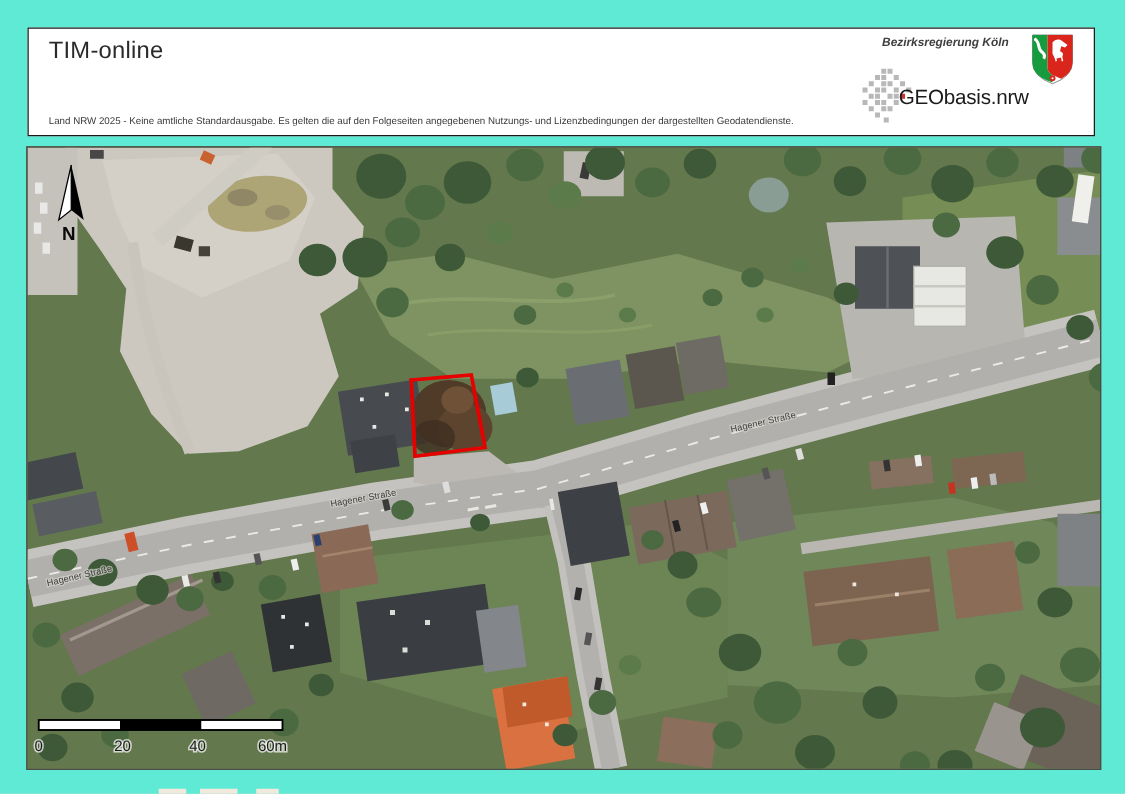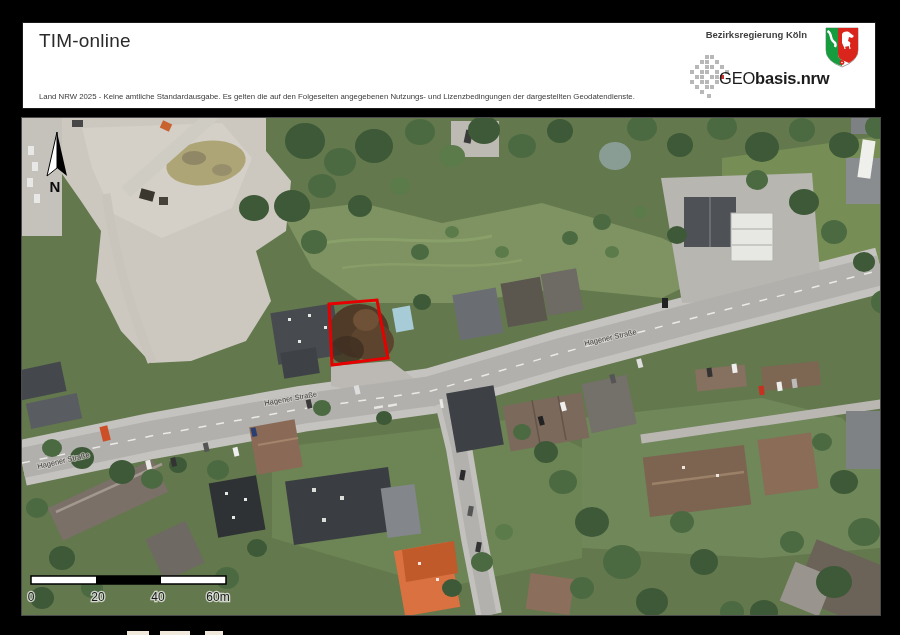--- a/index.html
+++ b/index.html
@@ -1,29 +1,29 @@
 <!DOCTYPE html>
 <html><head>
 <meta charset="utf-8">
 <style>
   html,body{margin:0;padding:0;}
   body{width:900px;height:635px;background:#ffffff;font-family:"Liberation Sans",sans-serif;position:relative;overflow:hidden;}
-  .page{position:absolute;inset:0;background:#000000;}
+  .page{position:absolute;inset:0;background:#5eead4;}
 
   
   .header-box{position:absolute;left:22px;top:22px;width:854px;height:87px;border:1.6px solid #1a1a1a;background:#ffffff;box-sizing:border-box;}
   .hdr-title{position:absolute;left:16px;top:7px;font-size:19px;color:#2a2a2a;letter-spacing:.2px;}
   .hdr-line1{position:absolute;left:16px;top:44px;font-size:11.5px;color:#2a2a2a;}
   .hdr-line2{position:absolute;left:16px;top:69px;font-size:7.8px;color:#3a3a3a;}
-  .hdr-agency{position:absolute;right:68px;top:6px;font-size:9.5px;font-weight:700;color:#3f3f3f;}
+  .hdr-agency{position:absolute;right:68px;top:6px;font-size:9.5px;font-weight:700;color:#3f3f3f;font-style:italic;}
   .coat{position:absolute;right:16px;top:4px;width:34px;height:41px;}
   .geologo{position:absolute;left:664px;top:30px;width:210px;height:50px;}
   .geologo .cluster{position:absolute;left:0;top:0;}
   .geologo .wordmark{position:absolute;left:32px;top:16px;font-size:16.5px;color:#1b1b1b;letter-spacing:-.2px;white-space:nowrap;}
-  .geologo .wordmark .bold{font-weight:700;}
+  .geologo .wordmark .bold{font-weight:400;}
 
   
   .map-frame{position:absolute;left:21px;top:117px;width:858px;height:497px;border:1px solid #4b4b4b;box-sizing:content-box;background:#63784d;overflow:hidden;}
   .map-frame svg{display:block;}
 
   
   .footer-hint{position:absolute;bottom:0;height:4px;background:#f2e9dd;}
 </style>
 </head>
 <body>

